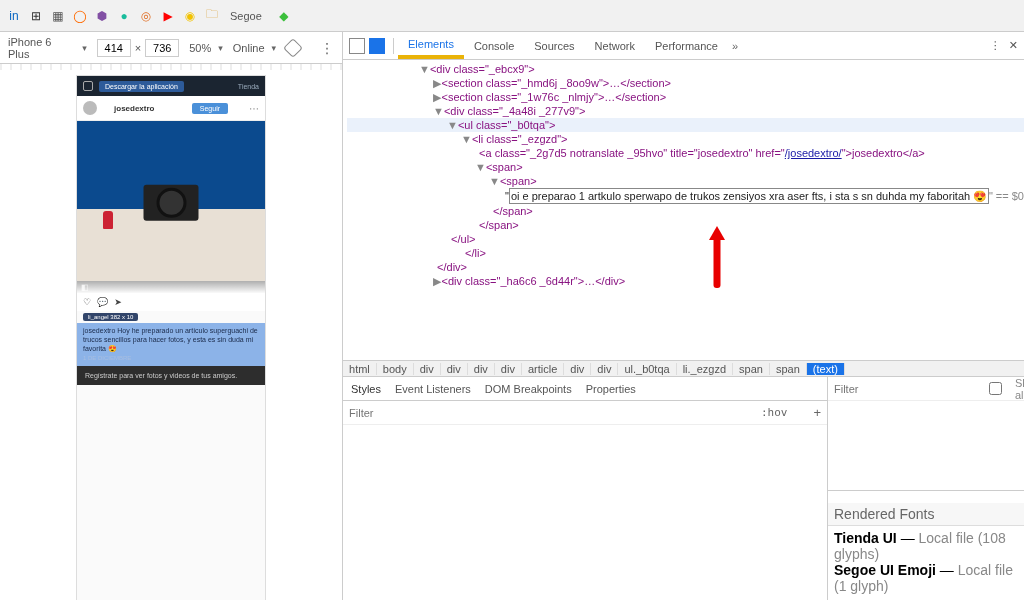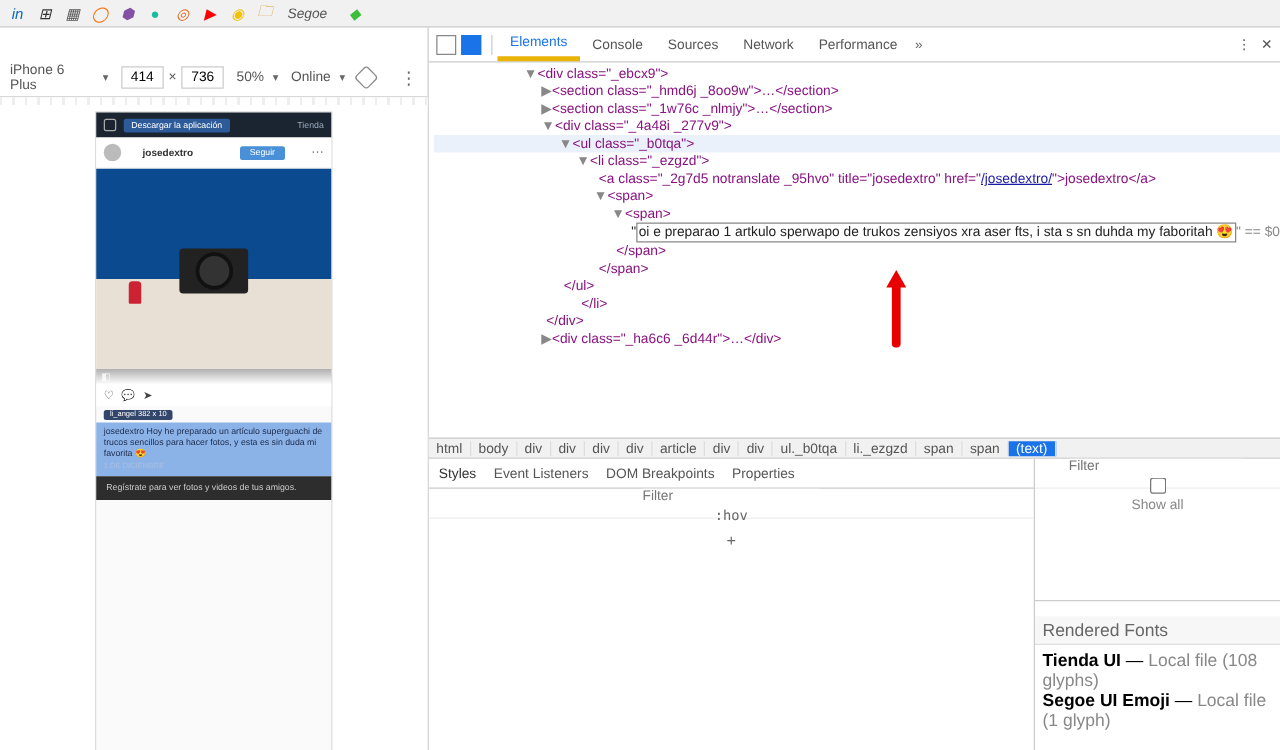--- a/index.html
+++ b/index.html
@@ -1,26 +1,26 @@
 <!DOCTYPE html>
 <html><head>
 <meta charset="utf-8">
 <style>
 * { margin: 0; padding: 0; box-sizing: border-box; font-family: 'Segoe UI', Arial, sans-serif; }
 body { background: #fff; font-size: 12px; overflow: hidden; }
 
-.browser-tabs { height: 22px; background: #f1f1f1; border-bottom: 1px solid #ccc; display:flex; align-items:center; gap:6px; padding:0 6px;font-style:italic; }
+.browser-tabs { height: 32px; background: #f1f1f1; border-bottom: 1px solid #ccc; display:flex; align-items:center; gap:6px; padding:0 6px; }
 .tab-icon { width: 16px; height: 16px; display:inline-flex; align-items:center; justify-content:center; font-size:12px; }
 .tab-label { font-size:11px; color:#555; margin-left:4px; }
 
 .devtools { display:flex; height: 578px; }
 
 
 .left-pane { width: 524px; border-right:1px solid #ccc; display:flex; flex-direction:column; }
-.device-toolbar { height: 32px; border-bottom:1px solid #ccc; display:flex; align-items:center; padding:0 8px; gap:10px; color:#555; font-size:11px;margin-top:24px; }
+.device-toolbar { height: 32px; border-bottom:1px solid #ccc; display:flex; align-items:center; padding:0 8px; gap:10px; color:#555; font-size:11px; }
 .device-toolbar .field { display:flex; align-items:center; gap:4px; }
 .dim-input { width: 34px; height: 18px; border:1px solid #ccc; text-align:center; font-size:11px; background:#fff; }
 .caret::after { content:"▾"; margin-left:3px; font-size:9px; color:#666; }
 .rotate-icon { width:14px;height:14px;border:1.5px solid #888;border-radius:3px;transform:rotate(45deg);}
 .spacer { flex:1; }
 .kebab { font-size:14px; color:#666; }
 
 .viewport-area { flex:1; background:#fff; position:relative; display:flex; justify-content:center; padding-top:12px; }
 .ruler-top { position:absolute; top:0; left:0; right:0; height:6px; background:repeating-linear-gradient(90deg,#eee 0,#eee 2px,#fff 2px,#fff 10px); }
 .phone { width: 188px; background:#fafafa; box-shadow:0 0 0 1px #ddd; font-size:9px; }
@@ -64,21 +64,21 @@
 .eq0 { color:#888; }
 
 .crumbs { height:16px;border-top:1px solid #ccc;background:#f1f1f1;display:flex;align-items:center;font-size:11px;color:#555;overflow:hidden;}
 .crumbs span { padding:0 6px;border-right:1px solid #ddd;white-space:nowrap;}
 .crumbs .sel { background:#1a73e8;color:#fff;}
 
 .bottom-panes { height:234px;border-top:1px solid #ccc;display:flex;}
 .styles-pane { flex:1;border-right:1px solid #ccc;display:flex;flex-direction:column;}
 .sub-tabs { height:24px;border-bottom:1px solid #ccc;display:flex;align-items:center;gap:14px;padding:0 8px;font-size:11px;color:#555;}
 .sub-tabs .st.active { color:#333;font-weight:500;}
-.filter-row { height:24px;border-bottom:1px solid #eee;display:flex;align-items:center;padding:0 6px;gap:3px;font-size:11px;color:#888;flex-direction:column;}
+.filter-row { height:24px;border-bottom:1px solid #eee;display:flex;align-items:center;padding:0 6px;gap:13px;font-size:11px;color:#888;}
 .filter-row input { flex:1;border:none;outline:none;font-size:11px;}
 .hov { font-family:Consolas,monospace;color:#666;}
 .computed-pane { width:196px;display:flex;flex-direction:column;}
 .rf { border-top:1px solid #ccc;padding:16px 6px;font-size:14px;}
 .rf-title { color:#666;background:#f7f7f7;margin:-4px -6px 4px;padding:3px 6px;border-bottom:1px solid #ddd;}
 .rf b { font-weight:600;}
 .rf .src { color:#888;}
 
 
 .red-arrow { position:absolute; left:890px; top:218px; width:16px; height:70px; }

